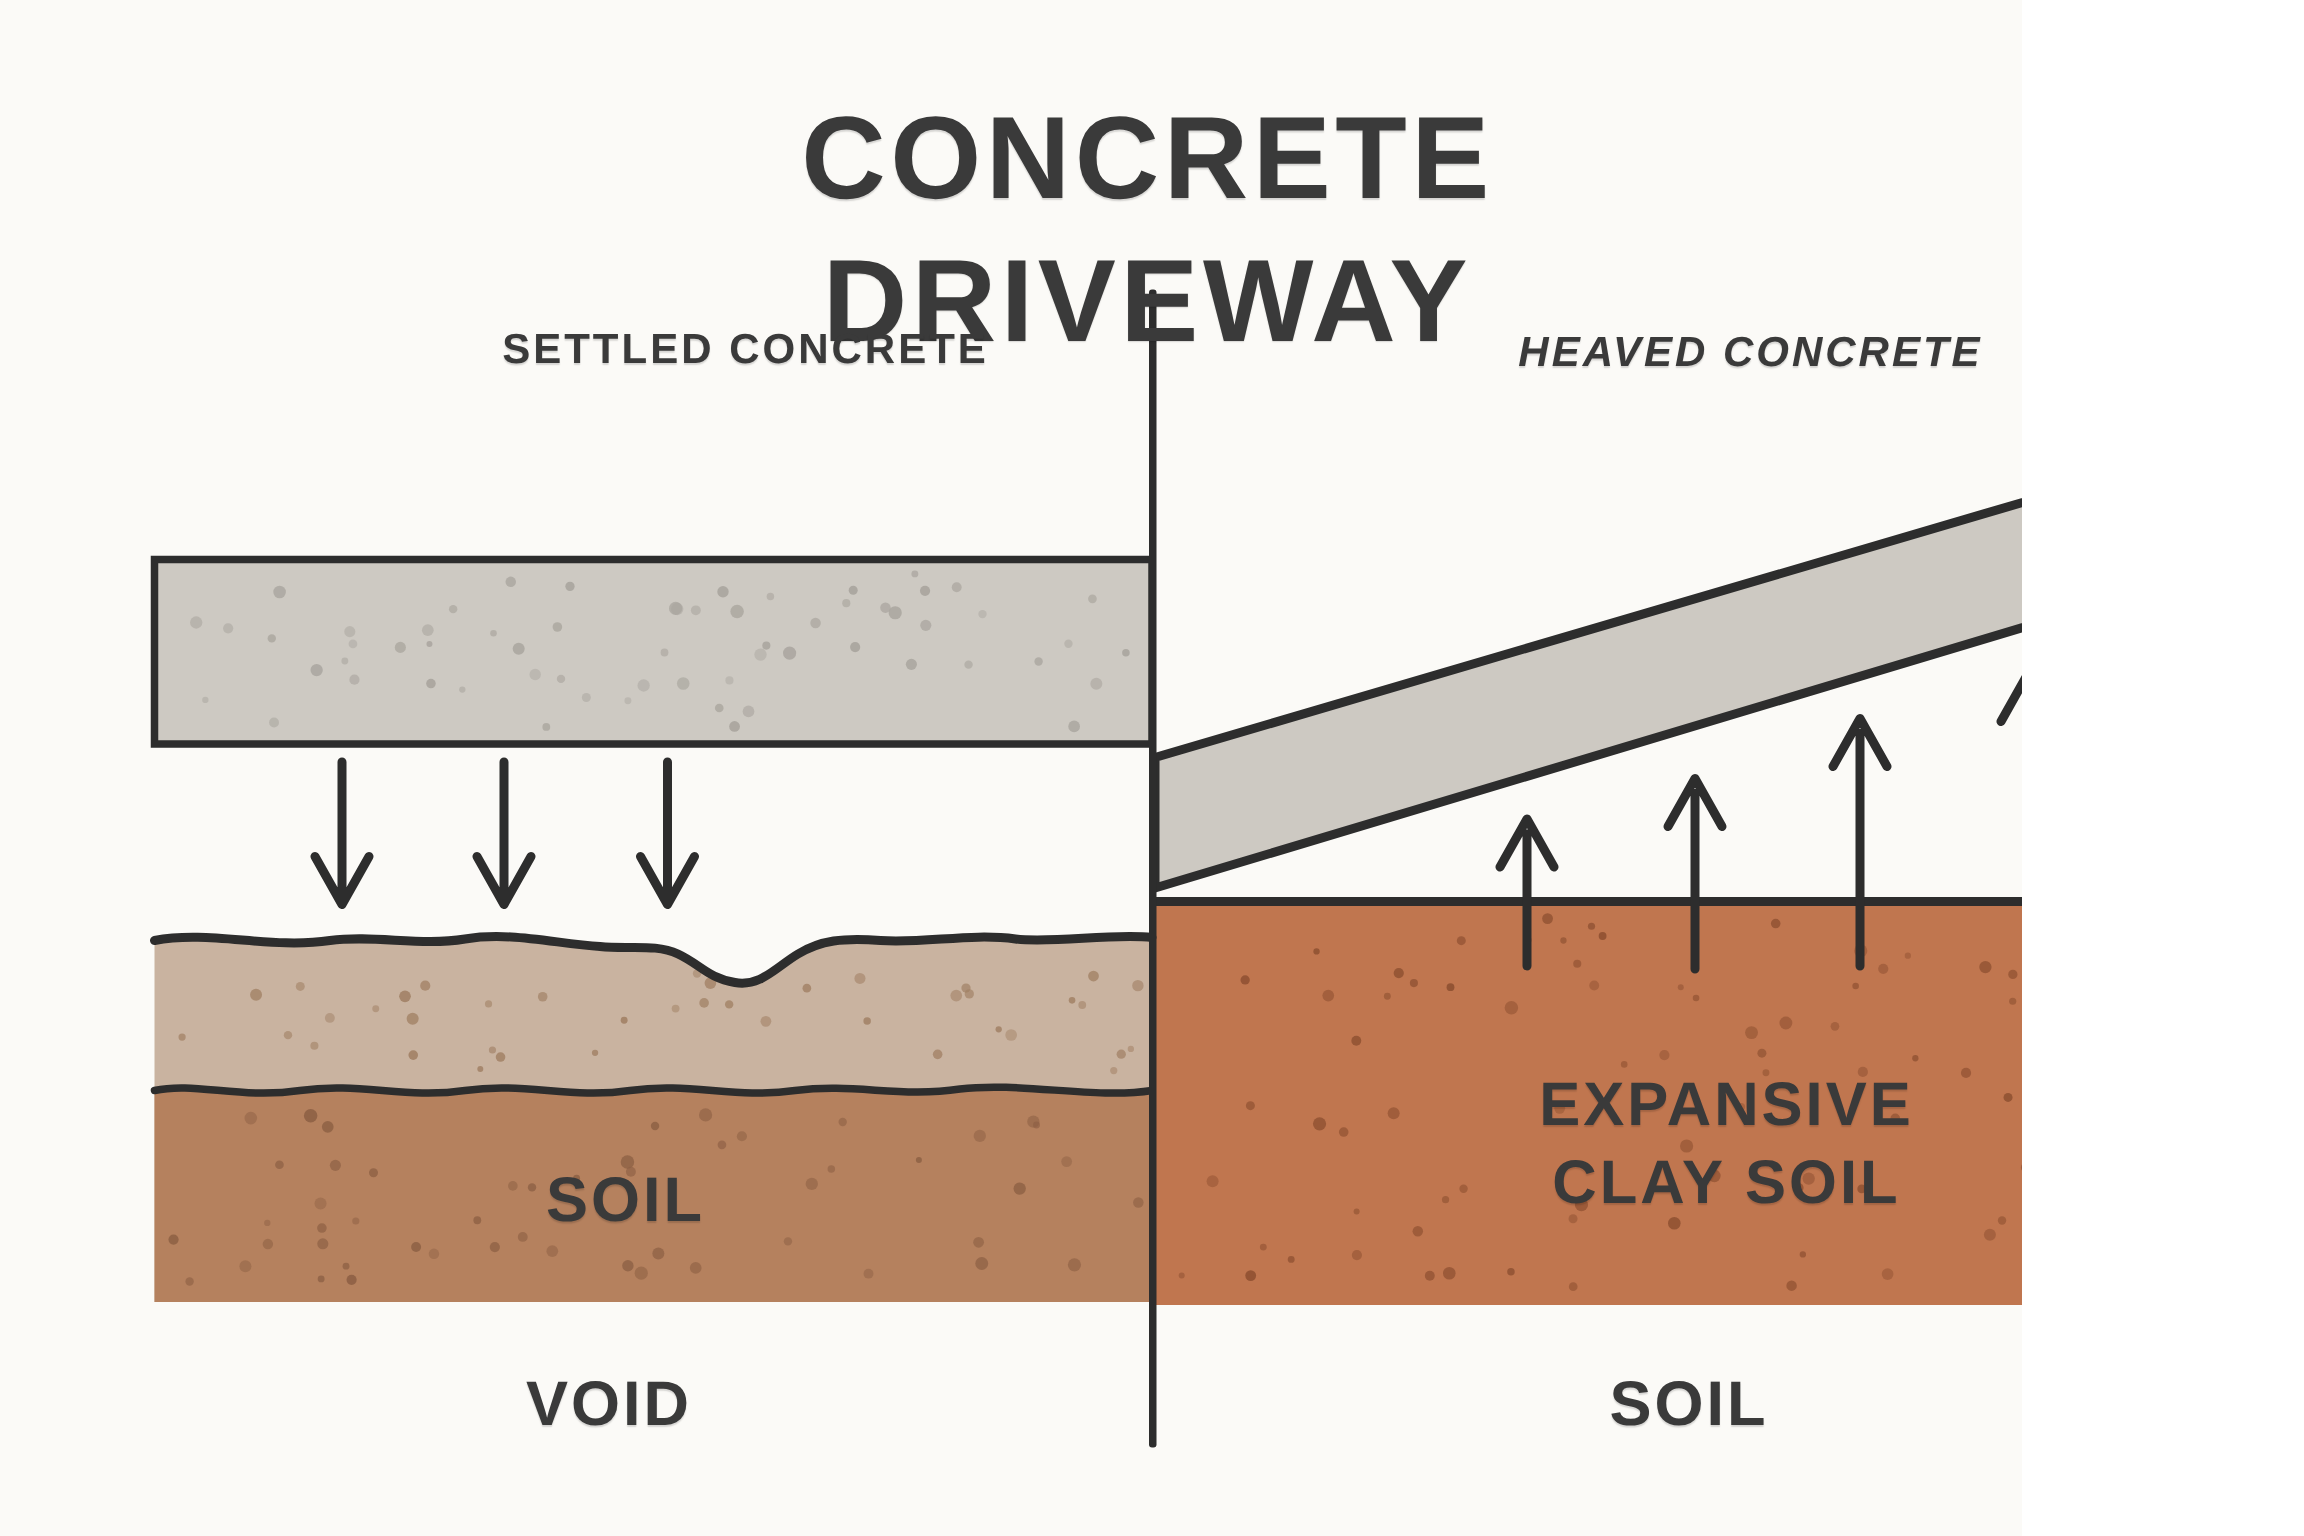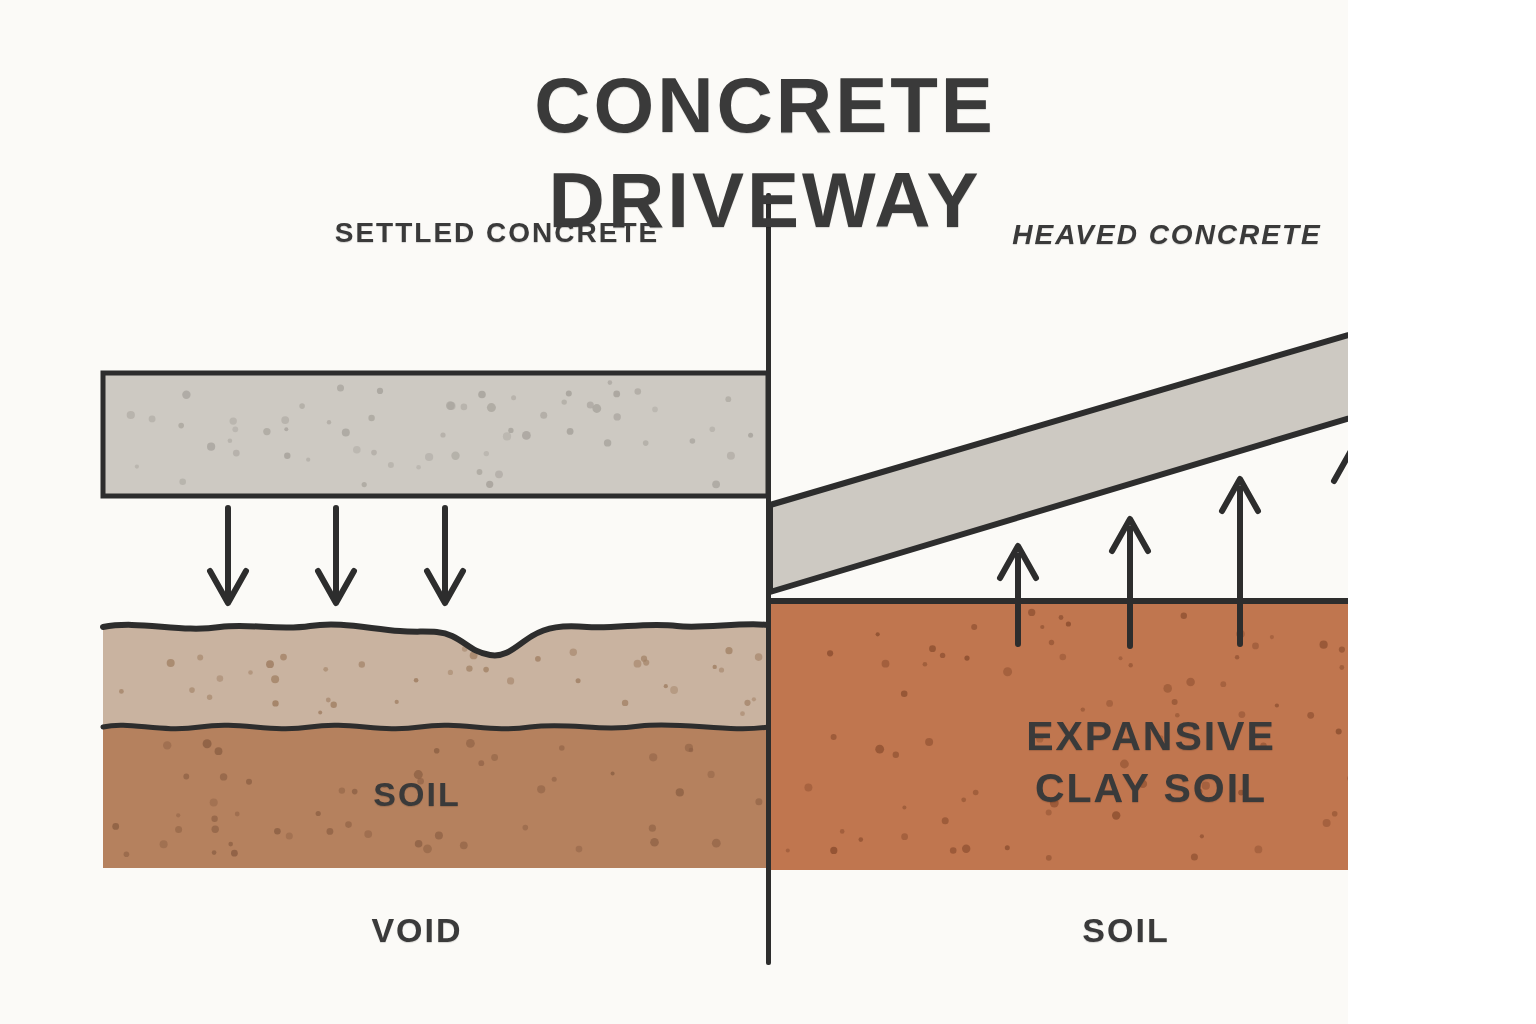--- a/index.html
+++ b/index.html
@@ -22,23 +22,23 @@
     line-height:1.22;
   }
   .title{
     left:765px;top:58px;
     font-size:78px;
     letter-spacing:3px;
   }
   .panel-heading{font-size:28px;}
   .heading-settled{left:497px;top:216px;white-space:nowrap;}
   .heading-heaved{left:1167px;top:218px;width:310px;font-style:italic;}
-  .soil-label{font-size:34px;}
+  .soil-label{font-size:42px;}
   .soil-left{left:417px;top:774px;}
-  .void-left{left:417px;top:910px;}
+  .void-left{left:406px;top:910px;}
   .clay-label{left:1151px;top:710px;width:370px;font-size:41px;line-height:1.28;}
   .soil-right{left:1126px;top:910px;}
   svg{position:absolute;left:0;top:0;}
 </style>
 </head>
 <body>
 
 <div class="canvas">
 
   <svg width="1536" height="1024">

